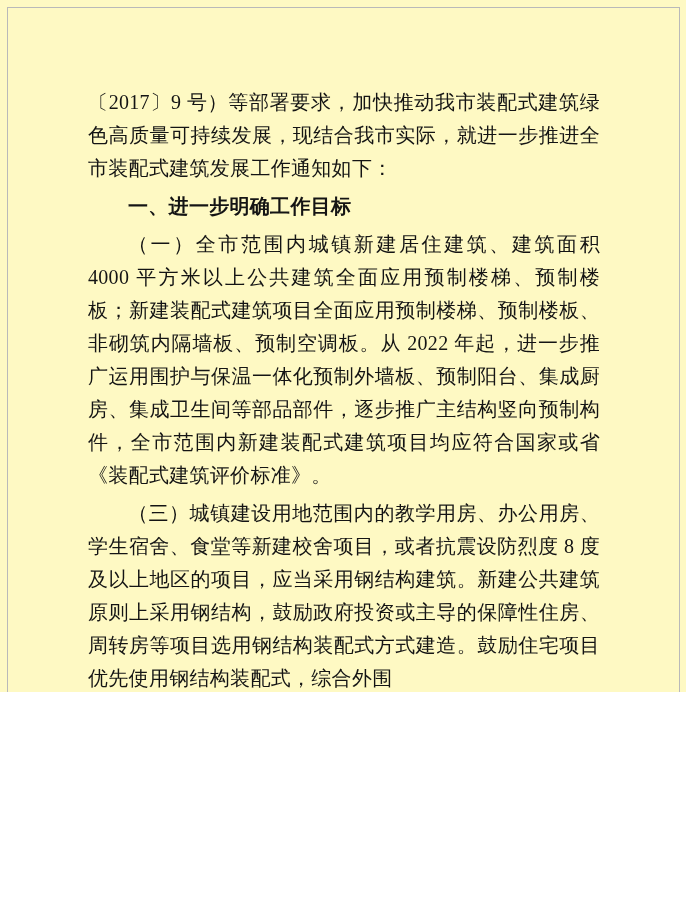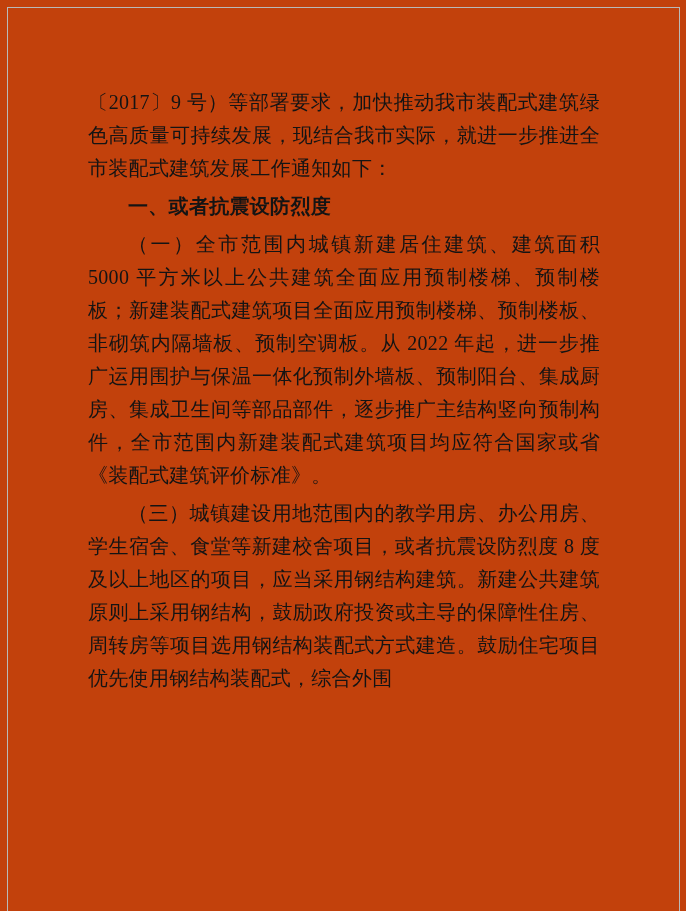--- a/index.html
+++ b/index.html
@@ -4,22 +4,22 @@
   <style>
     html, body {
       margin: 0;
       padding: 0;
       background: #ffffff;
       font-family: "Liberation Serif", "DejaVu Serif", serif;
     }
     .scan {
       position: relative;
       width: 686px;
-      height: 911px;
-      background: #c2410c;
+      height: 692px;
+      background: #fef9c3;
       overflow: hidden;
       box-sizing: border-box;
     }
     
     .scan-frame {
       position: absolute;
       left: 7px;
       top: 7px;
       right: 6px;
       bottom: -2px;
@@ -54,18 +54,18 @@
       text-indent: 2em;
     }
   </style>
 </head>
 <body>
 
 <div class="scan">
   <div class="scan-frame"></div>
   <div class="content">
     <p class="bodytext">〔2017〕9 号）等部署要求，加快推动我市装配式建筑绿色高质量可持续发展，现结合我市实际，就进一步推进全市装配式建筑发展工作通知如下：</p>
-    <p class="heading">一、或者抗震设防烈度</p>
-    <p class="indent">（一）全市范围内城镇新建居住建筑、建筑面积 5000 平方米以上公共建筑全面应用预制楼梯、预制楼板；新建装配式建筑项目全面应用预制楼梯、预制楼板、非砌筑内隔墙板、预制空调板。从 2022 年起，进一步推广运用围护与保温一体化预制外墙板、预制阳台、集成厨房、集成卫生间等部品部件，逐步推广主结构竖向预制构件，全市范围内新建装配式建筑项目均应符合国家或省《装配式建筑评价标准》。</p>
+    <p class="heading">一、进一步明确工作目标</p>
+    <p class="indent">（一）全市范围内城镇新建居住建筑、建筑面积 4000 平方米以上公共建筑全面应用预制楼梯、预制楼板；新建装配式建筑项目全面应用预制楼梯、预制楼板、非砌筑内隔墙板、预制空调板。从 2022 年起，进一步推广运用围护与保温一体化预制外墙板、预制阳台、集成厨房、集成卫生间等部品部件，逐步推广主结构竖向预制构件，全市范围内新建装配式建筑项目均应符合国家或省《装配式建筑评价标准》。</p>
     <p class="indent">（三）城镇建设用地范围内的教学用房、办公用房、学生宿舍、食堂等新建校舍项目，或者抗震设防烈度 8 度及以上地区的项目，应当采用钢结构建筑。新建公共建筑原则上采用钢结构，鼓励政府投资或主导的保障性住房、周转房等项目选用钢结构装配式方式建造。鼓励住宅项目优先使用钢结构装配式，综合外围</p>
 
   </div>
 </div>
 
 </body></html>

